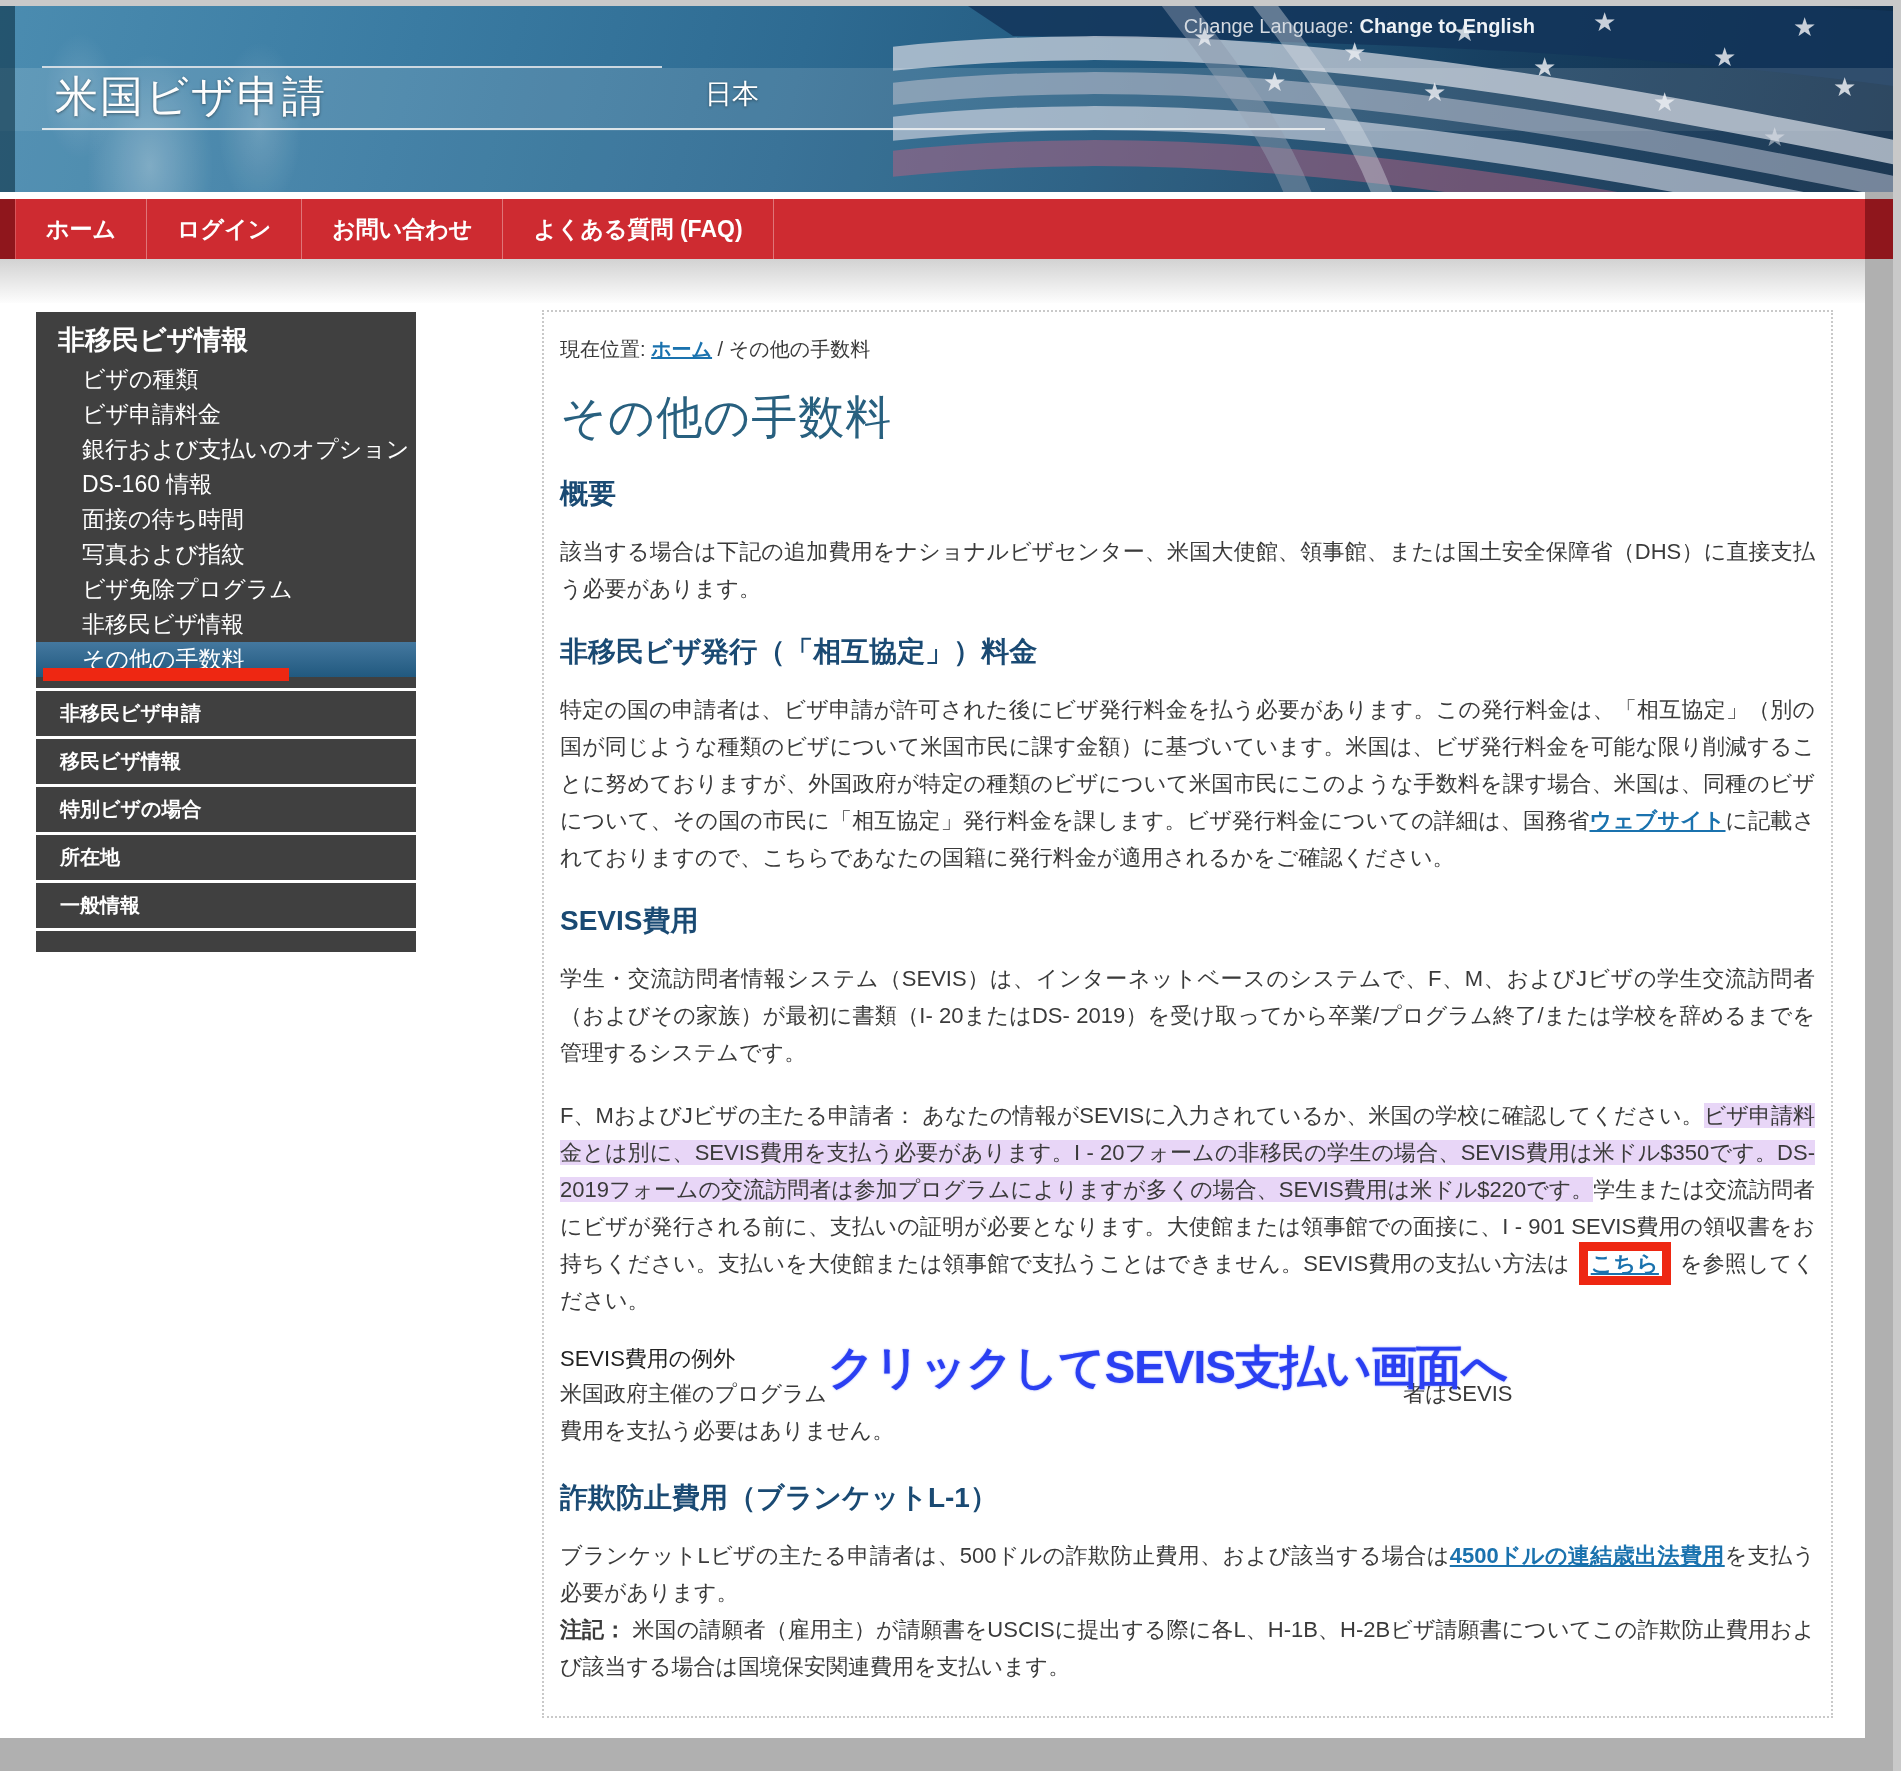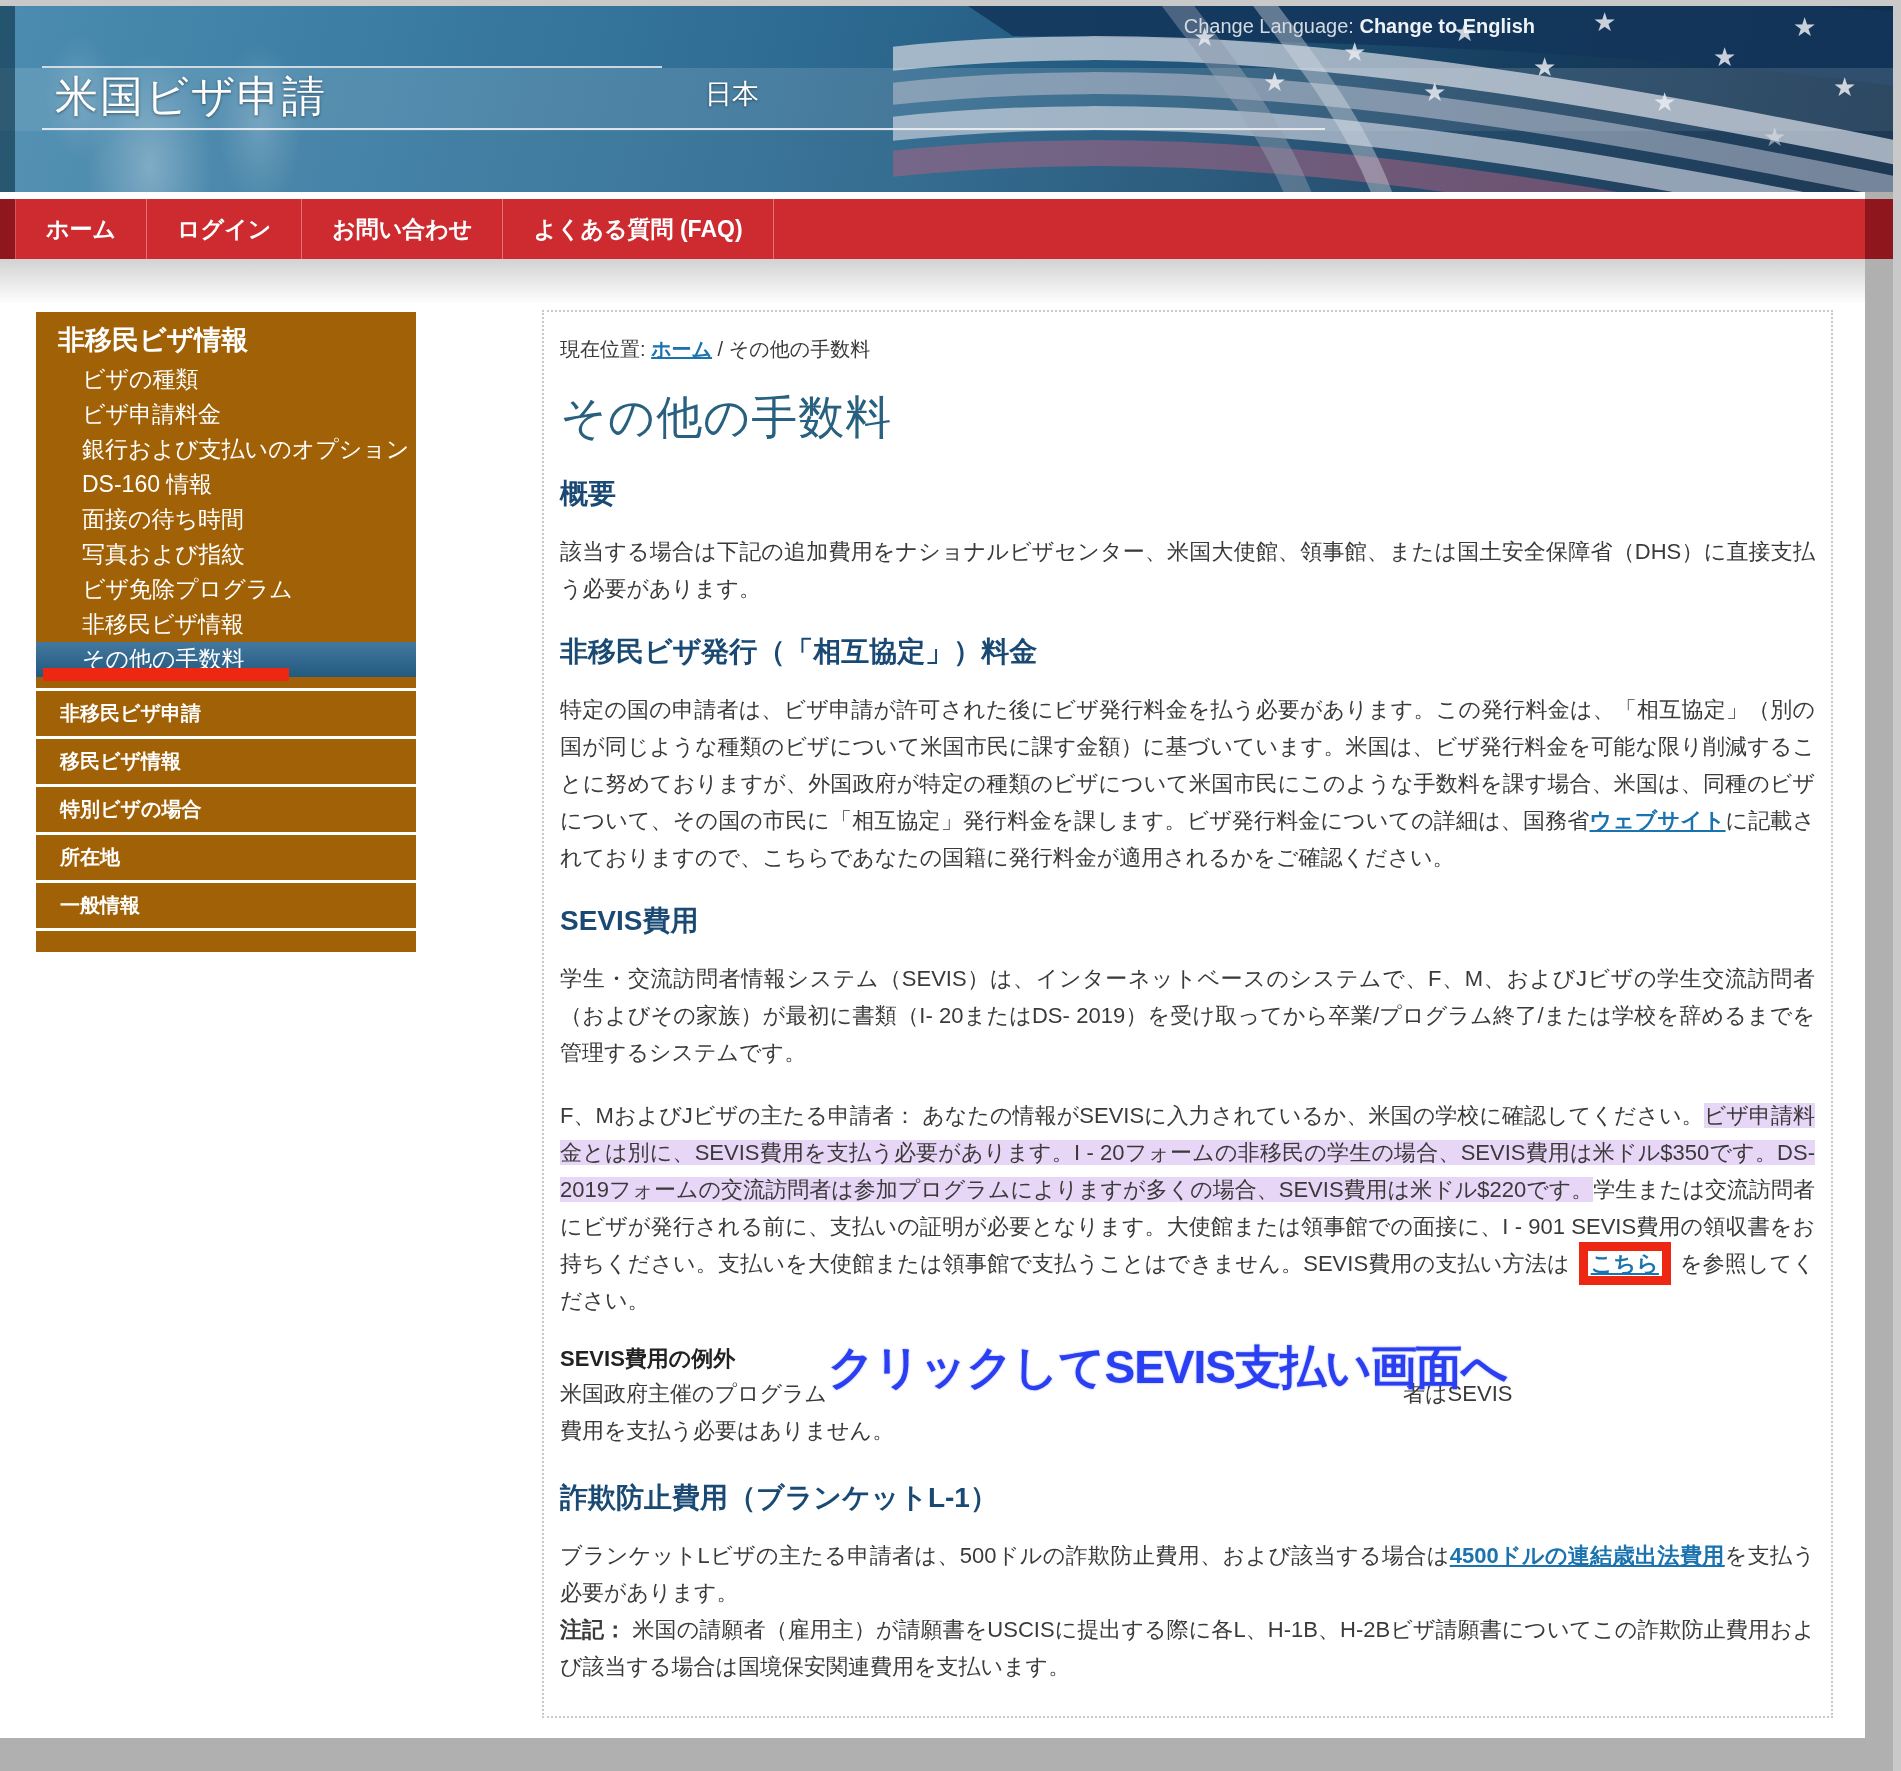--- a/index.html
+++ b/index.html
@@ -58,21 +58,21 @@
     cursor:pointer; white-space:nowrap;
   }
   .nav a:first-of-type { border-left:1px solid rgba(255,255,255,0.2); }
 
   
   .page-bg { position:relative; width:1865px; height:1479px; background:#ffffff; }
   .page-bg::before { content:""; position:absolute; left:0; top:0; width:100%; height:44px;
     background:linear-gradient(#d2d2d2, #fdfdfd); }
 
   
-  .sidebar { position:absolute; left:36px; top:53px; width:380px; background:#a16207; padding-top:6px; }
+  .sidebar { position:absolute; left:36px; top:53px; width:380px; background:#404040; padding-top:6px; }
   .sb-header { height:44px; line-height:44px; padding-left:22px; color:#ffffff; font-weight:bold; font-size:27px; cursor:pointer; }
   .sb-sub { height:35px; line-height:35px; padding-left:46px; color:#ffffff; font-size:23px; cursor:pointer; white-space:nowrap; }
   .sb-sub.selected { background:linear-gradient(180deg,#44789f 0%, #21597f 100%); }
   .sb-sections { margin-top:11px; }
   .sb-section { height:48px; line-height:45px; padding-left:24px; color:#ffffff; font-weight:bold; font-size:20px;
     border-top:3px solid #ffffff; cursor:pointer; }
   .sb-footer { height:24px; border-top:3px solid #ffffff; border-radius:0 0 10px 10px; }
 
   
   .annot-red-bar { position:absolute; left:43px; top:409px; width:246px; height:13px; background:#ee2712; z-index:5; }
@@ -89,21 +89,21 @@
     font-size:46px; color:#28607f; letter-spacing:1px;
   }
   .h2 { margin-top:26px; font-size:28px; font-weight:bold; color:#1a4a73; }
   .para { margin-top:20px; font-size:22px; line-height:37px; color:#3a3a3a; text-align:justify; }
   .para.p4 { margin-top:26px; }
   .para a { color:#1a72ae; font-weight:bold; text-decoration:underline; cursor:pointer; }
   mark { background:#e8d6f7; color:inherit; }
   .redbox-link { box-shadow:0 0 0 9px #ee2712; margin:0 18px 0 18px; padding:0 3px; position:relative; z-index:2; }
 
   .exception-block { margin-top:26px; position:relative; }
-  .h3 { font-size:22px; font-weight:bold; color:#222222; line-height:28px; }
+  .h3 { font-size:22px; font-weight:normal; color:#222222; line-height:28px; }
   .exception-block .para { margin-top:2px; }
   .gap-spacer { display:inline-block; width:576px; }
   .annot-blue {
     position:absolute; left:268px; top:-8px; white-space:nowrap;
     font-size:46px; font-weight:bold; color:#2a3ff2; letter-spacing:-1px;
     text-shadow:0 0 2px rgba(42,63,242,0.55); z-index:3;
   }
   .h2.fraud { margin-top:30px; }
   .para.p7 { margin-top:0; }
   .note-label { font-weight:bold; }

